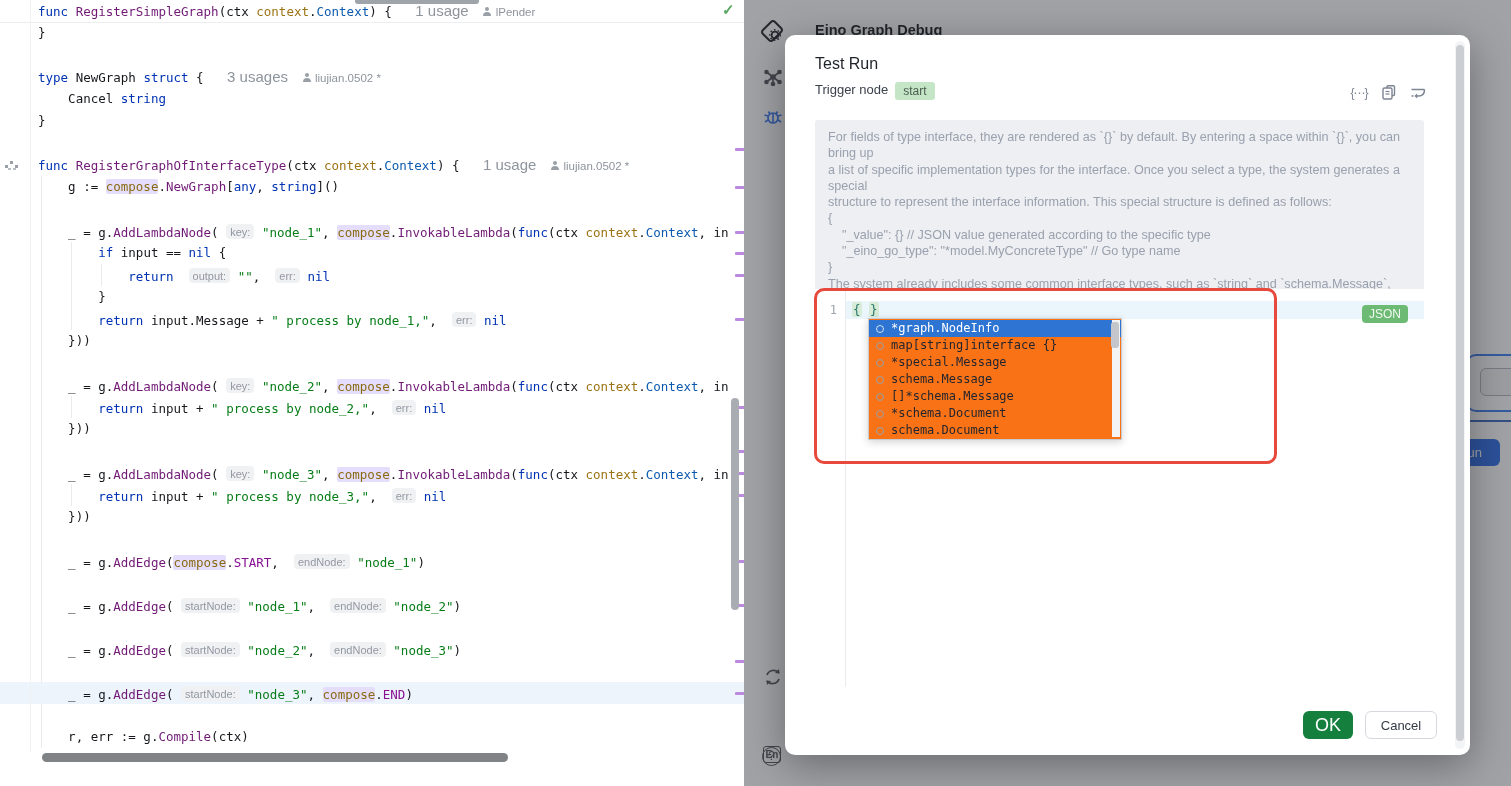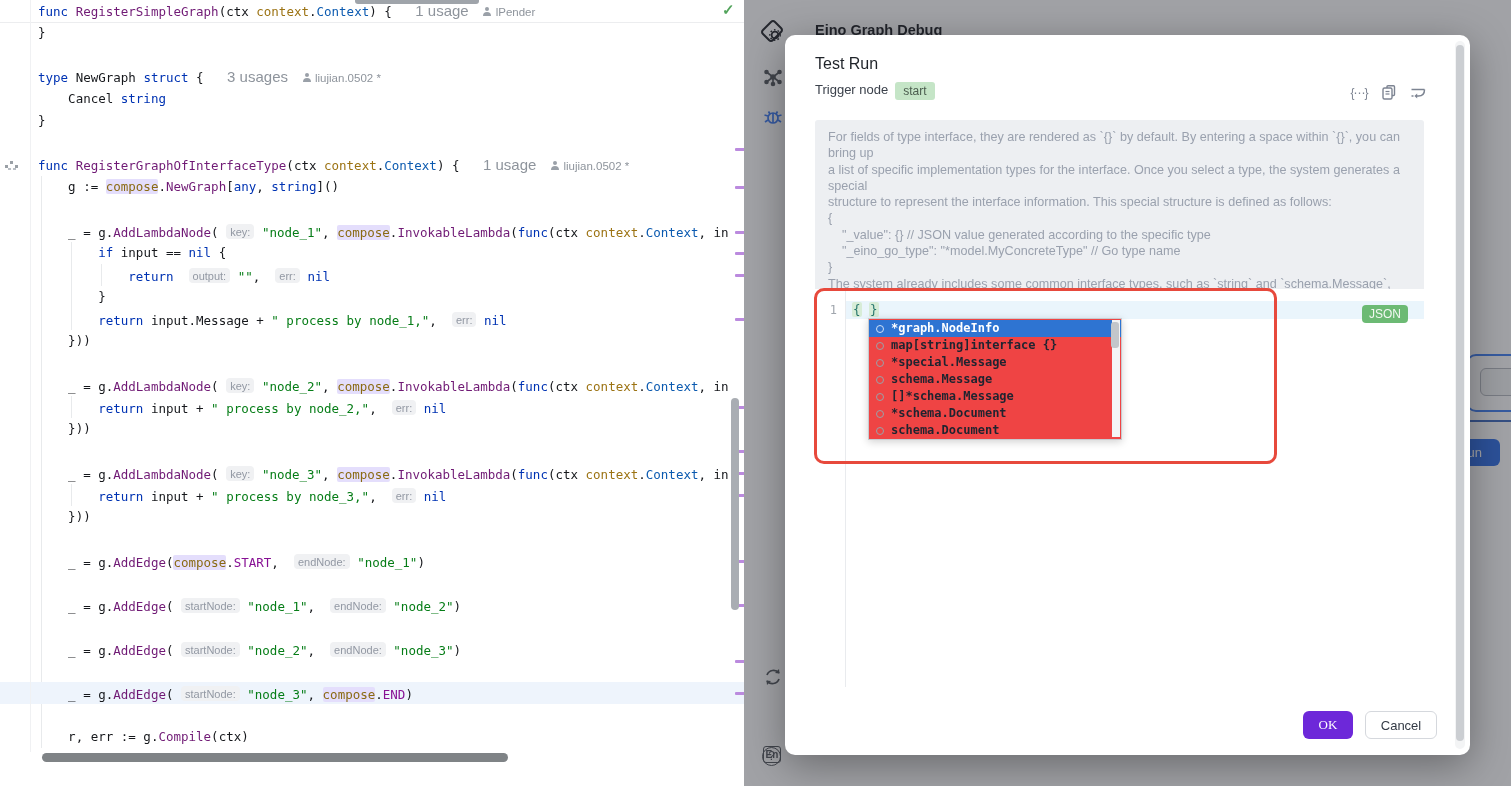--- a/index.html
+++ b/index.html
@@ -70,34 +70,34 @@
   #json-editor{position:absolute;left:30px;top:254px;width:609px;height:400px;background:#fff;}
   #je-gutter-sep{position:absolute;left:30px;top:0;width:1px;height:398px;background:#e9ebee;}
   #je-lineno{position:absolute;left:0;top:12px;width:22px;text-align:right;
              font-family:"DejaVu Sans Mono",monospace;font-size:12px;color:#a0a6ad;line-height:18px;}
   #je-active-line{position:absolute;left:31px;top:12px;width:578px;height:18px;background:#eaf5fc;}
   #je-code{position:absolute;left:37px;top:12px;font-family:"DejaVu Sans Mono",monospace;font-size:12.5px;line-height:18px;color:#24756b;}
   .brace{background:#d7ecd7;border-radius:2px;padding:0 1px;}
   #json-badge{position:absolute;left:547px;top:16px;background:#6cba74;color:#f2f8f2;font-size:12px;
               padding:2px 7px;border-radius:4px;}
   #red-box{position:absolute;left:-1px;top:-1px;width:457px;height:170px;border:3px solid #e7493c;border-radius:10px;pointer-events:none;z-index:5;}
-  #dropdown{position:absolute;left:53px;top:29px;width:252px;height:120px;background:#ef4444;border:1px solid #c8cbd0;
-            box-shadow:0 2px 8px rgba(0,0,0,0.18);z-index:4;font-weight:bold;}
+  #dropdown{position:absolute;left:53px;top:29px;width:252px;height:120px;background:#f97316;border:1px solid #c8cbd0;
+            box-shadow:0 2px 8px rgba(0,0,0,0.18);z-index:4;}
   #dropdown ul{list-style:none;margin:0;padding:1px 0;}
   #dropdown li{height:17px;line-height:17px;padding-left:22px;position:relative;
                font-family:"DejaVu Sans Mono",monospace;font-size:12px;color:#1f2430;white-space:pre;}
   #dropdown li .radio{position:absolute;left:7px;top:5px;width:6px;height:6px;border:1.4px solid #9ba1a8;border-radius:50%;}
   #dropdown li.sel{background:#2e74d2;color:#fff;}
   #dropdown li.sel .radio{border-color:#cfe0f5;}
   #dd-scroll{position:absolute;right:1px;top:1px;width:8px;height:117px;background:#f4f4f5;}
   #dd-thumb{position:absolute;right:1px;top:2px;width:8px;height:26px;background:#c3c6ca;border-radius:3px;}
   #modal-scroll-track{position:absolute;left:670px;top:6px;width:10px;height:708px;background:#f3f4f5;border-radius:5px;}
   #modal-scroll-thumb{position:absolute;left:671px;top:10px;width:8px;height:696px;background:#cbced2;border-radius:4px;}
-  #ok-btn{position:absolute;left:518px;top:676px;width:50px;height:28px;background:#6d28d9;border:none;border-radius:6px;
-          color:#fff;font-size:13px;font-family:Liberation Serif, serif;}
+  #ok-btn{position:absolute;left:518px;top:676px;width:50px;height:28px;background:#15803d;border:none;border-radius:6px;
+          color:#fff;font-size:18px;font-family:Liberation Sans, sans-serif;}
   #cancel-btn{position:absolute;left:580px;top:676px;width:72px;height:28px;background:#fff;border:1px solid #d5d8dd;border-radius:6px;
           color:#333a45;font-size:13px;font-family:"Liberation Sans",sans-serif;}
 </style>
 </head>
 <body>
 
 <div id="app">
 
   <section id="code-editor">
     <div id="code-area">

